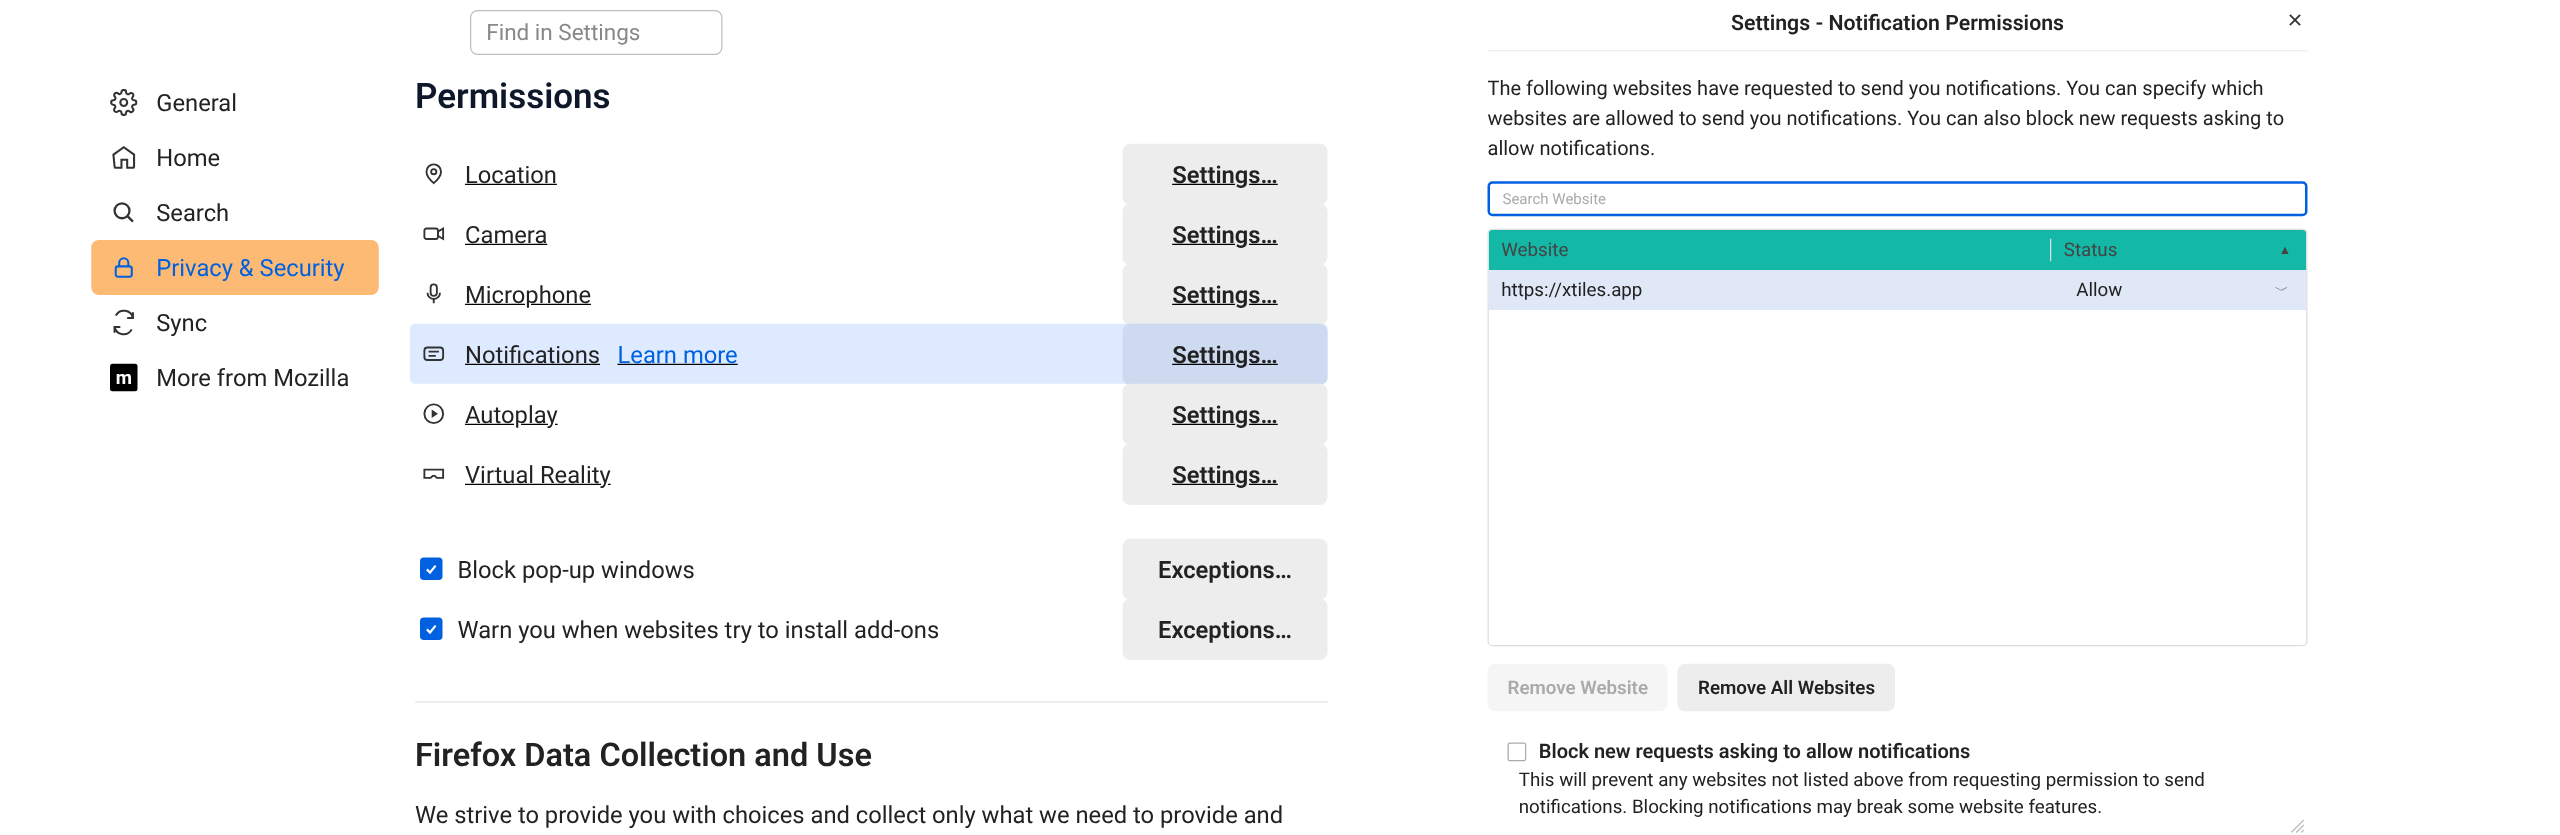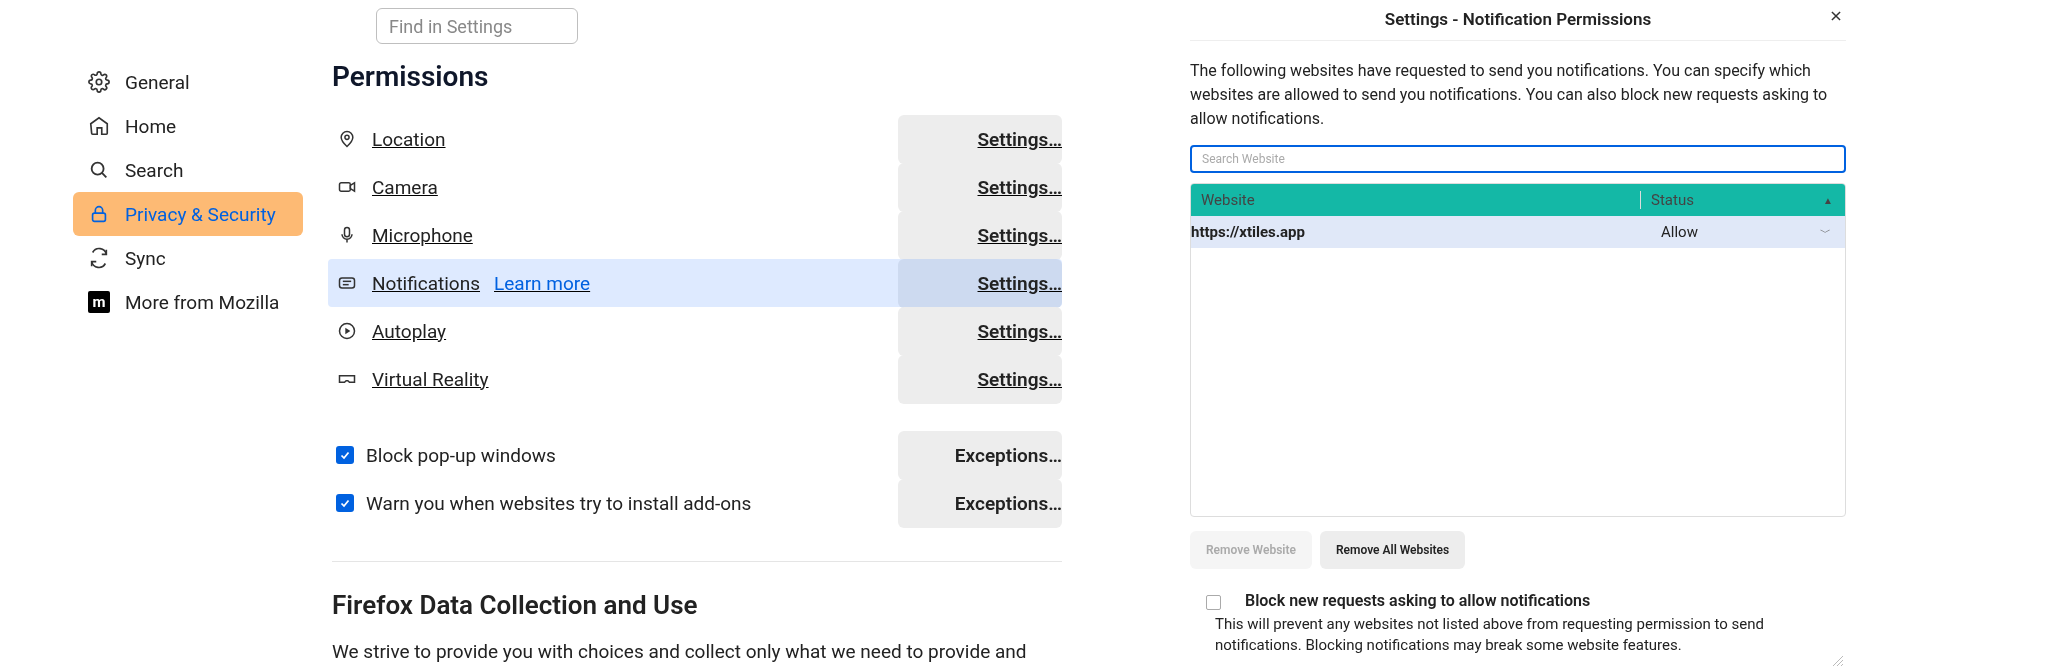--- a/index.html
+++ b/index.html
@@ -22,21 +22,21 @@
 .content { position: absolute; left: 295px; top: 60px; width: 730px; }
 .section-title { font-size: 28px; font-weight: 600; margin-bottom: 22px; color: #0f172a; }
 .perm-list { display: flex; flex-direction: column; gap: 0; text-decoration: underline; }
 .perm-row { display: flex; align-items: center; height: 48px; gap: 14px; }
 .perm-row.highlight { background: #deeaff; border-radius: 4px; padding-left: 4px; margin-left: -4px; }
 .perm-row.highlight .perm-btn { background: #cddaf0; }
 .perm-icon { width: 22px; height: 22px; display: flex; align-items: center; justify-content: center; flex-shrink: 0; margin-left: 4px; }
 .perm-label { font-size: 19px; color: #222; }
 .perm-link { font-size: 19px; color: #0061e0; cursor: pointer; }
 .spacer { flex: 1; }
-.perm-btn { width: 164px; height: 49px; background: #ededed; border: none; border-radius: 6px; font-size: 19px; font-weight: 600; cursor: pointer; color: #222; text-align: right; }
+.perm-btn { width: 164px; height: 49px; background: #ededed; border: none; border-radius: 6px; font-size: 19px; font-weight: 600; cursor: pointer; color: #222; }
 
 .chk-row { display: flex; align-items: center; gap: 12px; margin-top: 28px; height: 48px; }
 .chk { width: 18px; height: 18px; border-radius: 3px; background: #0061e0; display: flex; align-items: center; justify-content: center; flex-shrink: 0; margin-left: 4px; }
 .chk svg { stroke: #fff; }
 .chk-label { font-size: 19px; color: #222; }
 .chk-row .perm-btn { margin-left: auto; }
 
 .divider { border: none; border-top: 1px solid #e5e5e5; margin: 34px 0 28px; }
 .section-title2 { font-size: 26px; font-weight: 600; margin-bottom: 18px; color: #222; }
 .body-text { font-size: 19px; color: #222; line-height: 1.5; max-width: 720px; }
@@ -49,30 +49,30 @@
 .dialog-hr { border: none; border-top: 1px solid #eee; margin-bottom: 18px; }
 .dialog-desc { font-size: 16px; color: #222; line-height: 1.5; margin-bottom: 14px; }
 .dialog-search { width: 100%; height: 28px; border: 2px solid #0061e0; border-radius: 4px; padding: 0 10px; font-size: 12px; margin-bottom: 10px; }
 .dialog-search::placeholder { color: #aaa; }
 .dlg-table { border: 1px solid #ddd; border-radius: 4px; height: 334px; overflow: hidden; display: flex; flex-direction: column; }
 .dlg-thead { display: flex; background: #14b8a6; height: 32px; align-items: center; font-size: 15px; color: #444; }
 .th-web { flex: 1; padding-left: 10px; border-right: 1px solid #ddd; }
 .th-stat { width: 204px; padding-left: 10px; display: flex; align-items: center; }
 .th-stat .sortglyph { margin-left: auto; margin-right: 12px; font-size: 10px; }
 .dlg-row { display: flex; height: 32px; align-items: center; font-size: 15px; background: #e0e8f8; }
-.td-web { flex: 1; color: #222; font-weight: bold; }
+.td-web { flex: 1; padding-left: 10px; color: #222; }
 .td-stat { width: 204px; padding-left: 20px; display: flex; align-items: center; color: #222; }
 .td-stat .caret { margin-left: auto; margin-right: 14px; font-size: 11px; color: #666; }
 .dlg-body-rest { flex: 1; }
 
 .dlg-actions { display: flex; gap: 8px; margin-top: 14px; }
-.dlg-btn { height: 38px; padding: 0 16px; background: #ededed; border: none; border-radius: 6px; font-size: 12px; font-weight: 600; color: #222; cursor: pointer; }
+.dlg-btn { height: 38px; padding: 0 16px; background: #ededed; border: none; border-radius: 6px; font-size: 15px; font-weight: 600; color: #222; cursor: pointer; }
 .dlg-btn.disabled { color: #aaa; cursor: default; background: #f5f5f5; }
 
-.block-row { display: flex; align-items: flex-end; gap: 24px; margin-top: 22px; padding-left: 16px; }
+.block-row { display: flex; align-items: center; gap: 10px; margin-top: 22px; padding-left: 16px; }
 .blk-chk { width: 15px; height: 15px; border: 1px solid #aaa; border-radius: 2px; margin-top: 2px; flex-shrink: 0; }
 .blk-text { font-size: 16px; font-weight: 600; color: #222; }
 .blk-sub { font-size: 15px; color: #222; margin-left: 25px; margin-top: 4px; line-height: 1.4; }
 
 .dlg-footer { display: flex; justify-content: flex-end; gap: 10px; margin-top: 16px; }
 .foot-btn { height: 38px; padding: 0 18px; border: none; border-radius: 6px; font-size: 15px; font-weight: 600; cursor: pointer; }
 .foot-cancel { background: #ededed; color: #333; }
 .foot-save { background: #0061e0; color: #fff; }
 .resize-grip { position: absolute; right: 2px; bottom: 2px; width: 14px; height: 14px; }
 .resize-grip svg { stroke: #bbb; }

